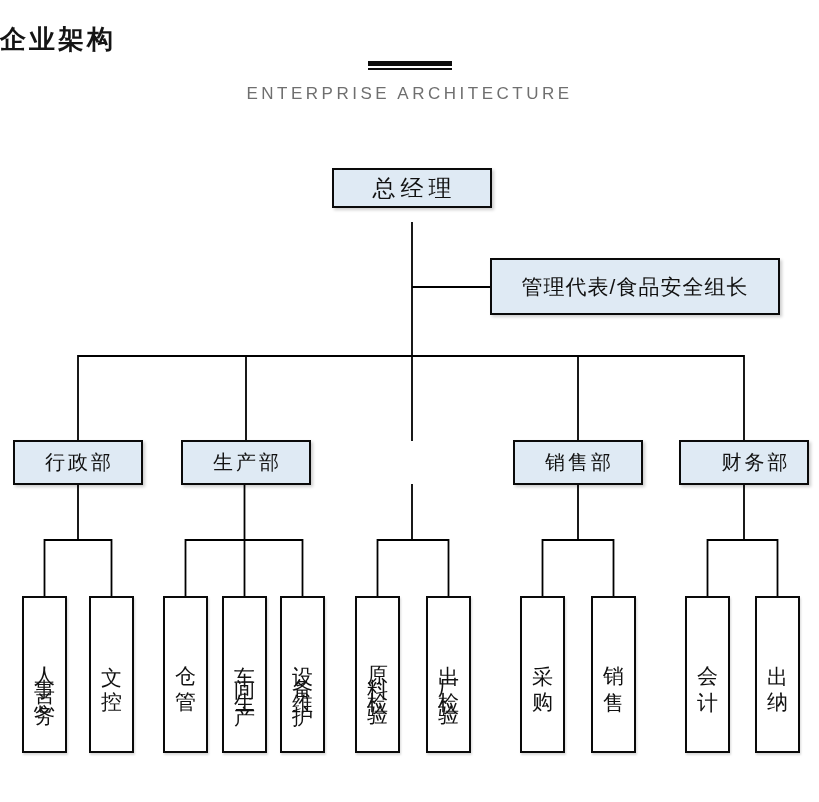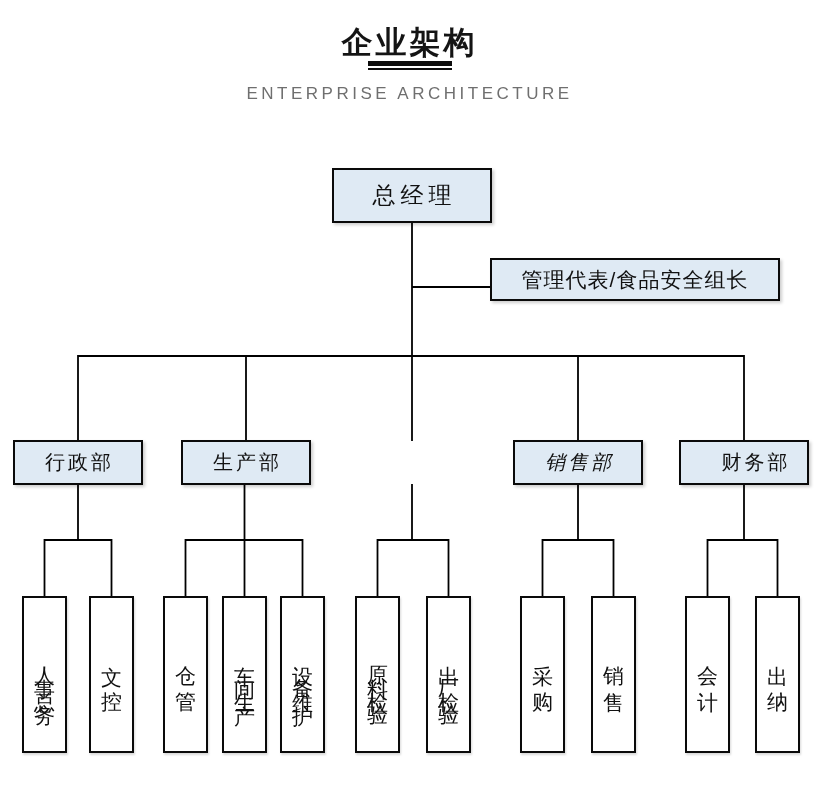--- a/index.html
+++ b/index.html
@@ -5,22 +5,21 @@
   html,body{margin:0;padding:0;background:#ffffff;}
   .page{
     position:relative;
     width:819px;height:802px;
     background:#ffffff;
     font-family:"Liberation Sans","DejaVu Sans",sans-serif;
     overflow:hidden;
   }
   .title{
     position:absolute;top:22px;left:0;width:819px;
-    text-align:center;
-    font-size:31px;font-weight:bold;
+    font-size:26px;font-weight:bold;
     letter-spacing:3px;
     color:#141414;
   }
   .title-underline{
     position:absolute;top:61px;left:50%;
     transform:translateX(-50%);
     width:84px;
   }
   .title-underline .bar-thick{height:5px;background:#0d0d0d;}
   .title-underline .bar-thin{height:2px;background:#0d0d0d;margin-top:2px;}
@@ -38,35 +37,35 @@
   .node{
     position:absolute;z-index:1;
     box-sizing:border-box;
     background:#dfeaf4;
     border:2px solid #0a0a0a;
     box-shadow:2px 2px 3px rgba(0,0,0,0.20);
     display:flex;align-items:center;justify-content:center;
     color:#111111;
   }
   .node-root{
-    left:332px;top:168px;width:160px;height:55px;
+    left:332px;top:168px;width:160px;height:40px;
     font-size:23px;letter-spacing:5px;padding-left:5px;
   }
   .node-staff{
-    left:490px;top:258px;width:290px;height:43px;
+    left:490px;top:258px;width:290px;height:57px;
     font-size:21px;letter-spacing:1px;
   }
   .node-dept{
     top:440px;width:130px;height:45px;
     font-size:20px;letter-spacing:3px;padding-left:3px;
   }
   .dept-0{left:13px;}
   .dept-1{left:181px;}
   .dept-2{left:347px;}
-  .dept-3{left:513px;font-style:italic;}
+  .dept-3{left:513px;}
   .dept-4{left:679px;padding-left:24px;}
   .node-child{
     top:596px;width:45px;height:157px;
     background:#ffffff;
     box-shadow:1px 2px 2px rgba(0,0,0,0.15);
     writing-mode:vertical-rl;
     text-orientation:upright;
     font-size:21px;
     letter-spacing:13px;
   }

